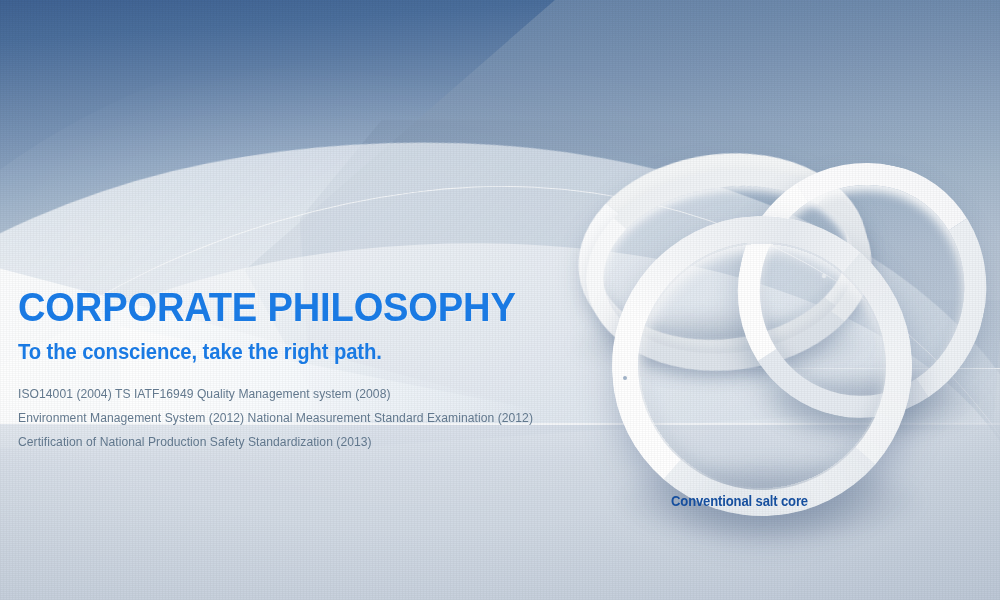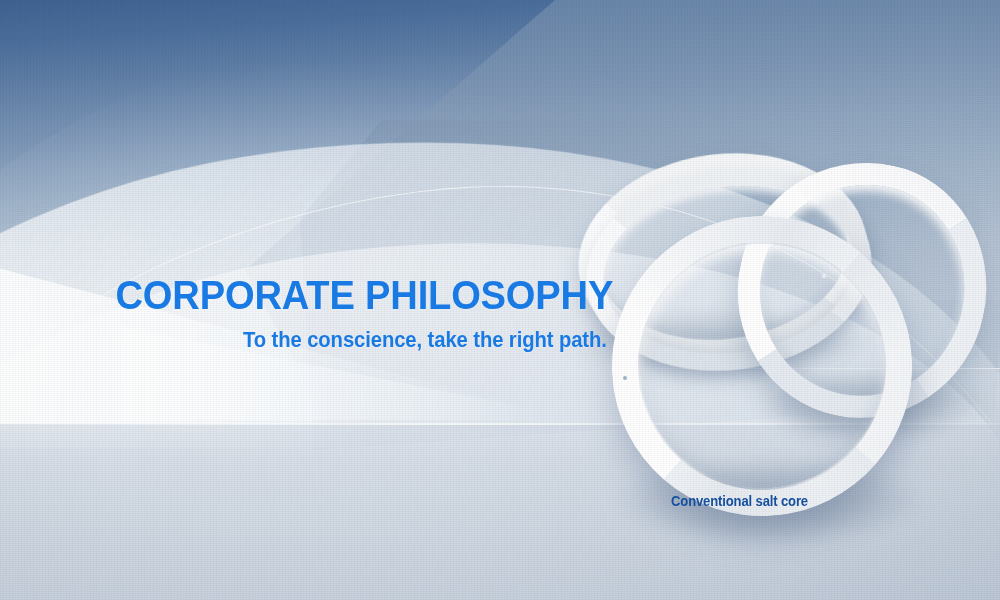--- a/index.html
+++ b/index.html
@@ -268,21 +268,21 @@
     position: absolute;
     border-radius: 50%;
     background: radial-gradient(ellipse at center, rgba(84,106,136,0.34) 0%, rgba(84,106,136,0.16) 48%, rgba(84,106,136,0) 72%);
     filter: blur(7px);
   }
   .shadow-front { left: 54px; top: 318px; width: 310px; height: 86px; }
   .shadow-right { left: 198px; top: 228px; width: 230px; height: 72px; }
   .shadow-back  { left: 10px;  top: 170px; width: 300px; height: 70px; }
 
   
-  .copy { position: absolute; left: 18px; top: 272px; width: 640px; text-align: right; }
+  .copy { position: absolute; left: 18px; top: 284px; width: 640px; }
 
   .headline {
     margin: 0;
     font-family: "Liberation Sans", sans-serif;
     font-weight: 700;
     font-size: 41px;
     line-height: 46px;
     letter-spacing: -0.2px;
     color: #1a7ae3;
     transform: scaleX(0.93);
@@ -367,17 +367,22 @@
   </div>
 
   <div class="vignette"></div>
   <div class="grain"></div>
 
   <div class="copy">
     <h1 class="headline">CORPORATE PHILOSOPHY</h1>
 
     <p class="subhead">To the conscience, take the right path.</p>
 
+    <div class="certs">
+      <p class="cert-line">ISO14001 (2004)  TS IATF16949 Quality Management system (2008)</p>
+      <p class="cert-line">Environment Management System (2012)    National Measurement Standard Examination (2012)</p>
+      <p class="cert-line">Certification of National Production Safety Standardization (2013)</p>
+    </div>
   </div>
 
   <p class="caption">Conventional salt core</p>
 
 </div>
 
 </body></html>

